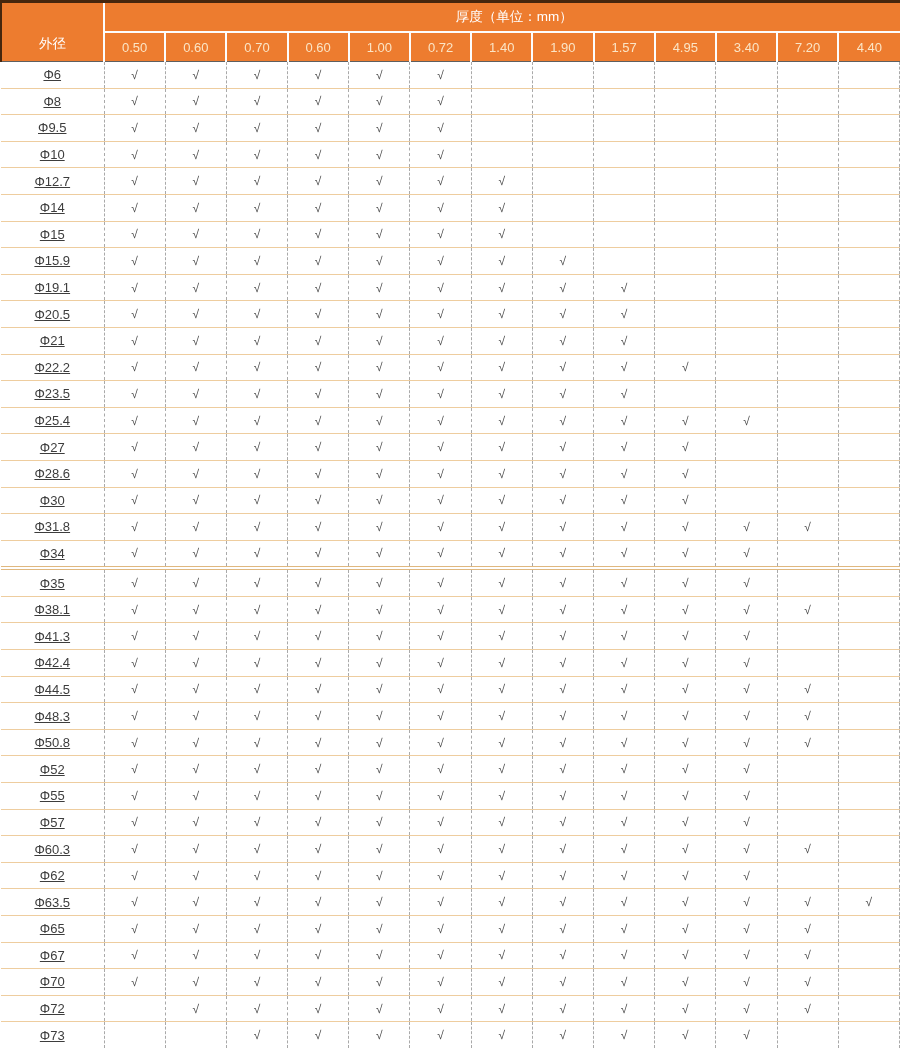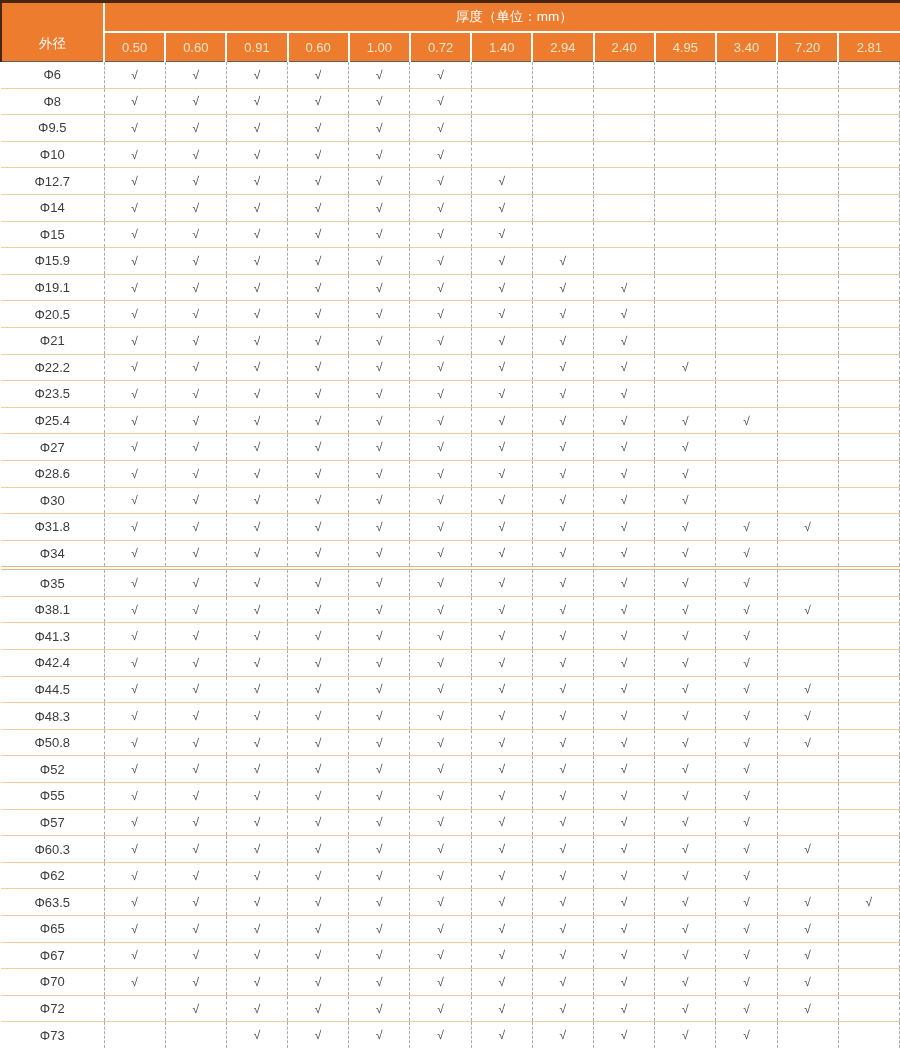--- a/index.html
+++ b/index.html
@@ -61,20 +61,21 @@
     padding: 0;
     text-align: center;
     vertical-align: middle;
     border-bottom: 1px solid #eecd9f;
     font-size: 13px;
     line-height: 1;
   }
   td.diam {
     color: #3d3d3d;
     border-left: none;
+    text-decoration: underline;
   }
   td.chk {
     color: #4c4c4c;
     font-size: 12px;
     border-left: 1px dashed #a9a9a9;
   }
   td.chk:last-child { border-right: 1px dashed #a9a9a9; }
   tr.group-start td { border-top: 4px double #e0b87f; }
   tbody tr:last-child td { border-bottom: 2px solid #a3a3a3; text-align: center; }
 </style>
@@ -99,31 +100,31 @@
       <col>
     </colgroup>
   <thead>
     <tr>
       <th class="corner-cell" rowspan="2">外径</th>
       <th class="title-cell" colspan="13">厚度（单位：mm）</th>
     </tr>
     <tr id="thickness-row">
         <th class="thick-cell">0.50</th>
         <th class="thick-cell">0.60</th>
-        <th class="thick-cell">0.91</th>
+        <th class="thick-cell">0.70</th>
         <th class="thick-cell">0.60</th>
         <th class="thick-cell">1.00</th>
         <th class="thick-cell">0.72</th>
         <th class="thick-cell">1.40</th>
-        <th class="thick-cell">2.94</th>
-        <th class="thick-cell">2.40</th>
+        <th class="thick-cell">1.90</th>
+        <th class="thick-cell">1.57</th>
         <th class="thick-cell">4.95</th>
         <th class="thick-cell">3.40</th>
         <th class="thick-cell">7.20</th>
-        <th class="thick-cell">2.81</th>
+        <th class="thick-cell">4.40</th>
       </tr>
   </thead>
   <tbody id="table-body">
       <tr>
         <td class="diam">Φ6</td>
         <td class="chk">√</td>
         <td class="chk">√</td>
         <td class="chk">√</td>
         <td class="chk">√</td>
         <td class="chk">√</td>

